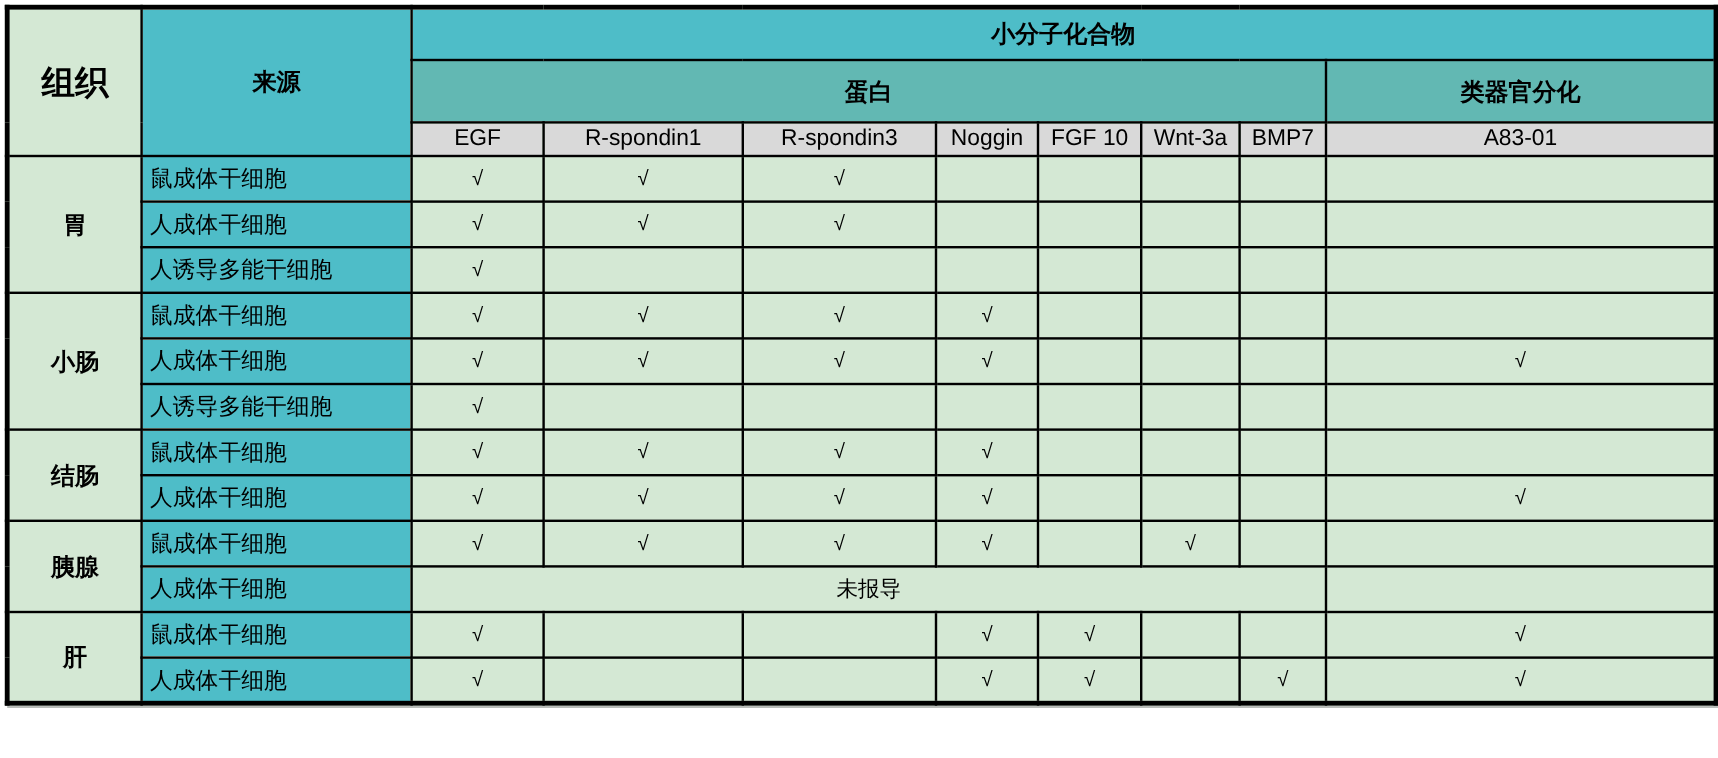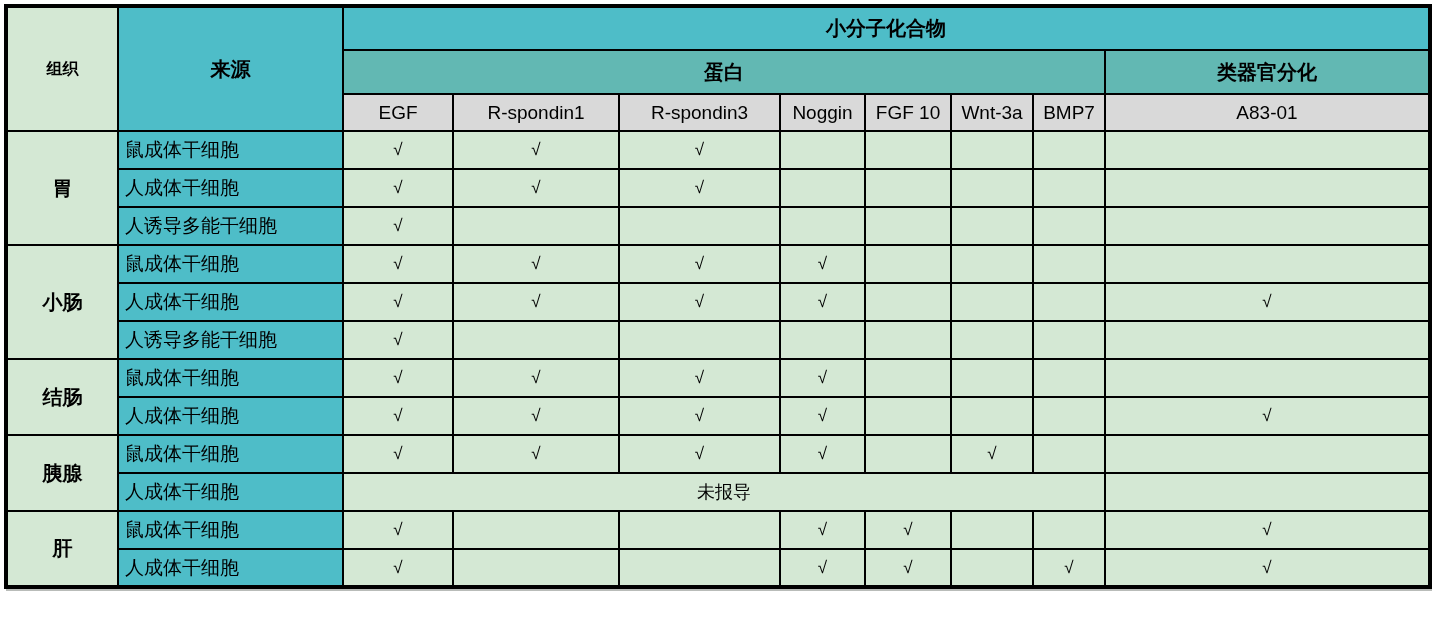--- a/index.html
+++ b/index.html
@@ -27,28 +27,28 @@
   .organoid th, .organoid td {
     border: 2px solid #000000;
     padding: 0;
     overflow: hidden;
     white-space: nowrap;
     text-align: center;
     vertical-align: middle;
   }
   
   tr.hrow1 { height: 44px; }
-  tr.hrow2 { height: 44px; }
-  tr.hrow3 { height: 37px; }
+  tr.hrow2 { height: 52px; }
+  tr.hrow3 { height: 28px; }
   tbody tr  { height: 38px; }
 
   th.corner-tissue {
     background: #d4e8d4;
     font-weight: bold;
-    font-size: 16px;
+    font-size: 28px;
   }
   th.corner-source {
     background: #4ebdc8;
     font-weight: bold;
     font-size: 20px;
     margin-left: 28px;
   }
   th.group-head {
     background: #4ebdc8;
     font-weight: bold;

